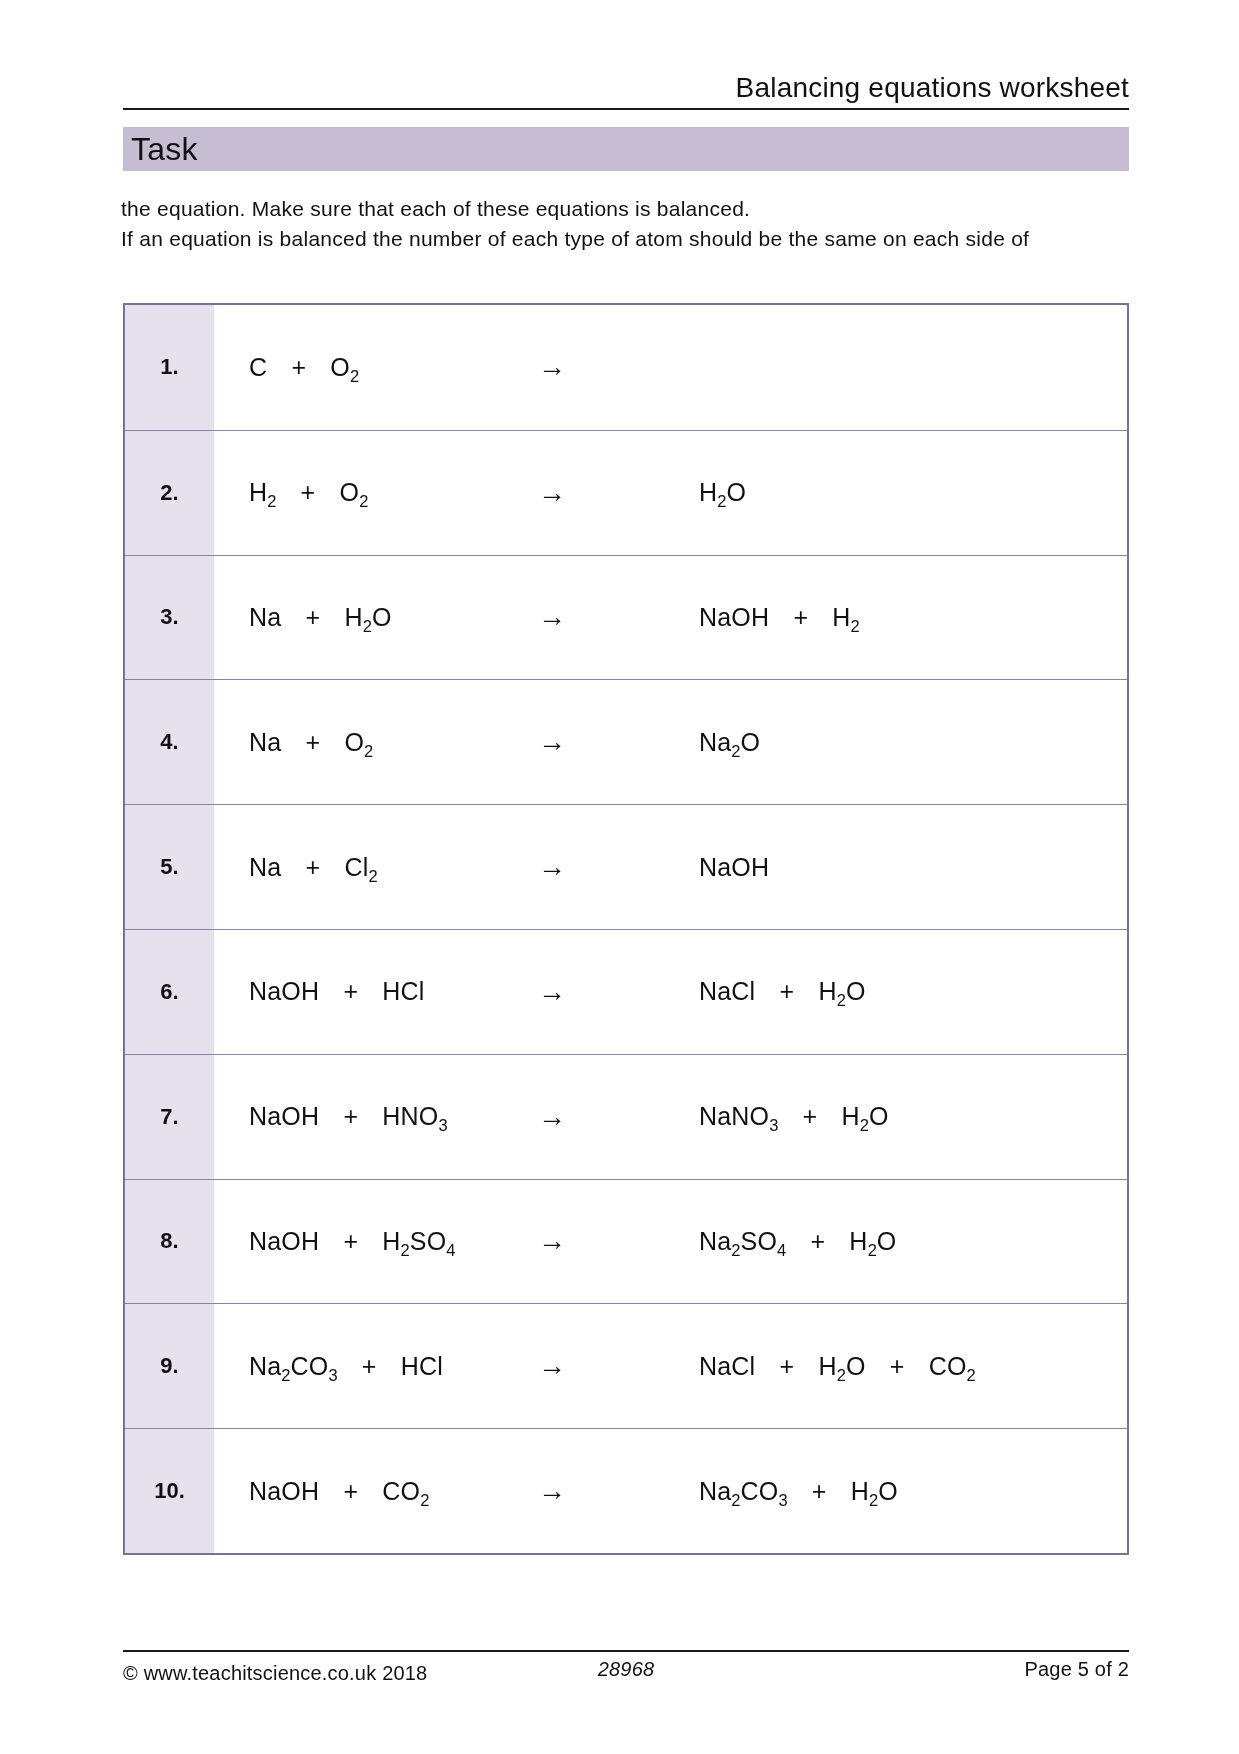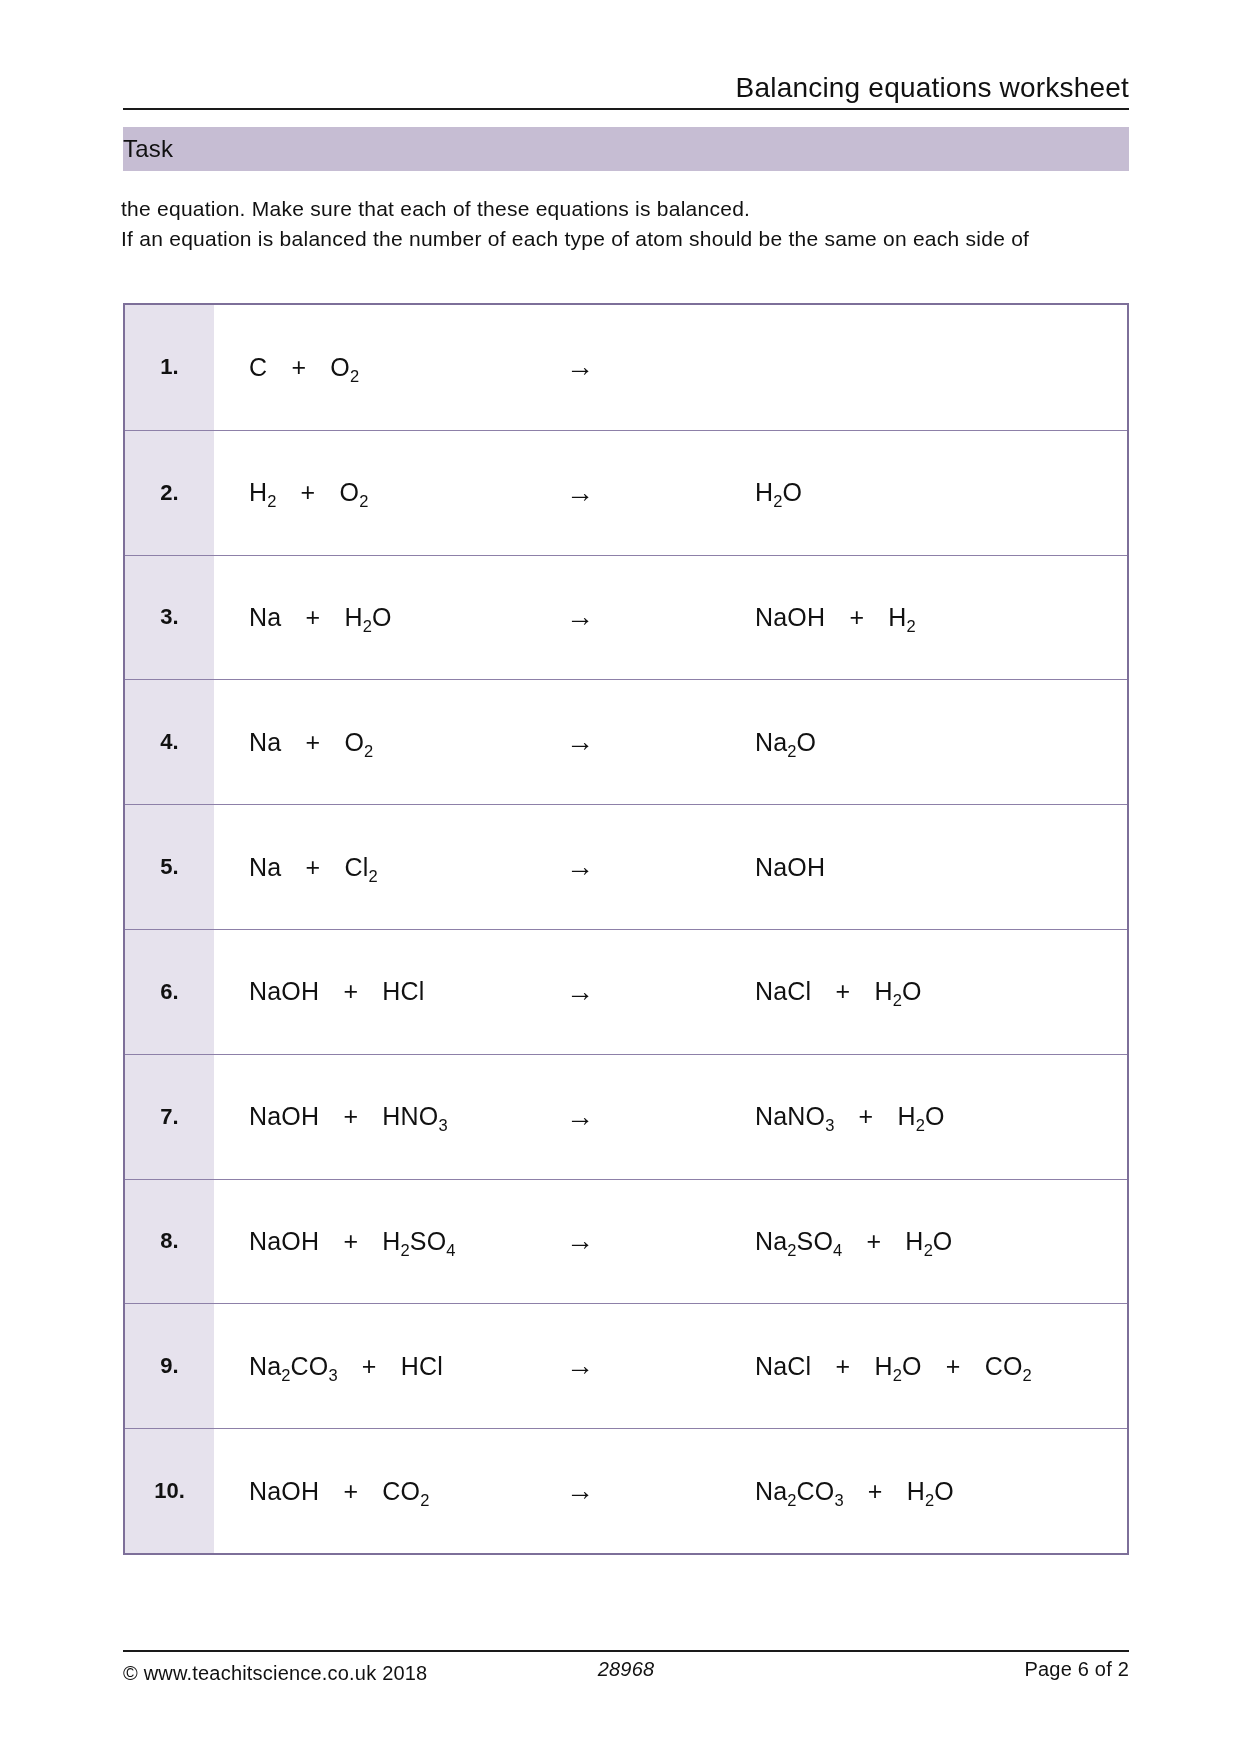--- a/index.html
+++ b/index.html
@@ -44,21 +44,22 @@
   
   .task-bar {
     position: absolute;
     left: 117px;
     right: 116px;
     top: 127px;
     height: 44px;
     background: var(--task-bar-bg);
     display: flex;
     align-items: center;
-    font-size: 24px;
+    padding-left: 8px;
+    font-size: 32px;
     letter-spacing: 0.2px;
   }
   
   .instructions {
     position: absolute;
     left: 115px;
     top: 194px;
     font-size: 21px;
     line-height: 30px;
     letter-spacing: 0.25px;
@@ -88,21 +89,20 @@
     font-weight: bold;
     font-size: 22px;
   }
   .t-eq {
     display: grid;
     grid-template-columns: 289px 161px 1fr;
     align-items: center;
     padding-left: 35px;
     font-size: 25px;
     letter-spacing: 0.2px;
-    gap: 28px;
   }
   .lhs, .rhs { word-spacing: 17px; white-space: nowrap; }
   .t-eq sub {
     font-size: 0.66em;
     line-height: 0;
     letter-spacing: 0;
   }
   .arrow {
     font-size: 28px;
     line-height: 1;
@@ -227,16 +227,16 @@
       <span class="rhs">Na<sub>2</sub>CO<sub>3</sub> + H<sub>2</sub>O</span>
     </div>
   </div>
     </div>
 
   <div class="footer-rule"></div>
 
   <div class="footer">
     <span class="f-left">© www.teachitscience.co.uk 2018</span>
     <span class="f-center">28968</span>
-    <span class="f-right">Page 6 of 2</span>
+    <span class="f-right">Page 5 of 2</span>
   </div>
 
 </div>
 
 </body></html>

